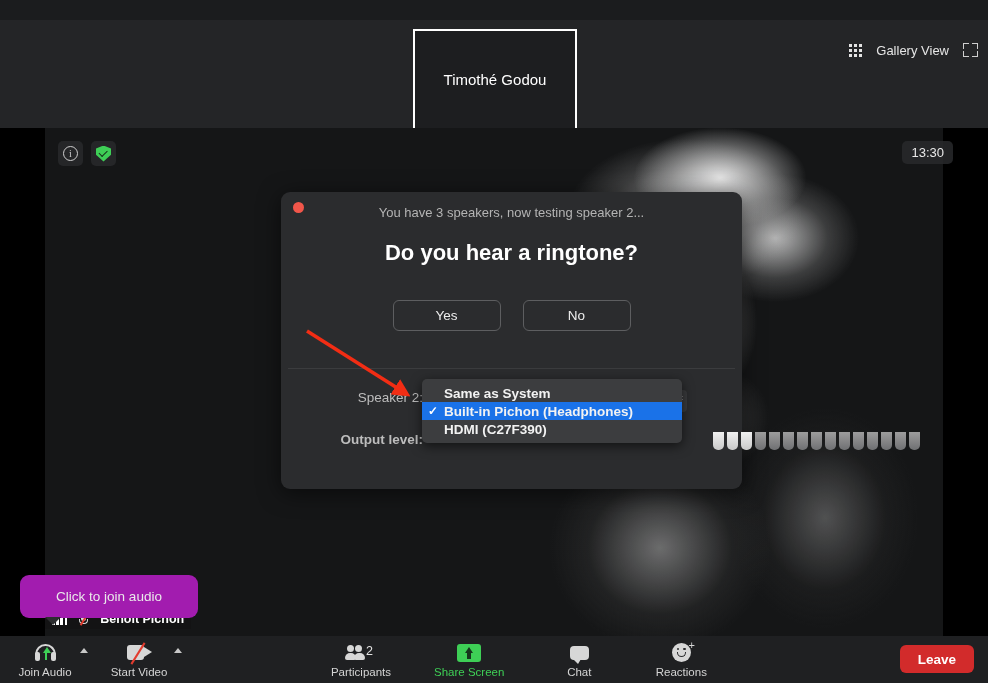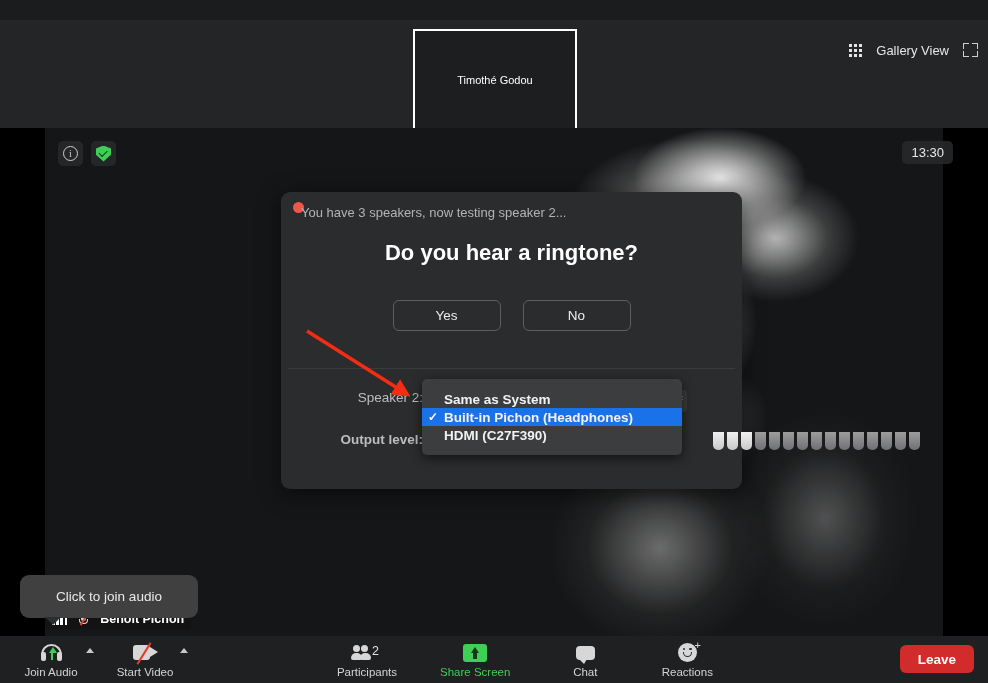--- a/index.html
+++ b/index.html
@@ -31,21 +31,21 @@
   
   .ribbon {
     position: absolute; left: 0; top: 20px; width: 988px; height: 108px;
     background: #242527;
   }
   .thumb {
     position: absolute; left: 413px; top: 9px; width: 164px; height: 101px;
     background: #1d1e20; border: 2px solid #ffffff;
     display: flex; align-items: center; justify-content: center;
   }
-  .thumb-name { font-size: 11px; color: #ffffff; }
+  .thumb-name { font-size: 15px; color: #ffffff; }
 
   .ribbon-right {
     position: absolute; right: 10px; top: 0; height: 60px;
     display: flex; align-items: center; gap: 14px;
   }
   .grid-icon {
     display: grid; grid-template-columns: repeat(3, 3px);
     grid-template-rows: repeat(3, 3px); gap: 2px;
   }
   .grid-icon i { background: #e3e3e3; display: block; width: 3px; height: 3px; }
@@ -139,43 +139,43 @@
   }
   .mic-muted .slash {
     position: absolute; left: -1px; top: 6.5px; width: 15px; height: 1.8px;
     background: #e23b2e; transform: rotate(-58deg); transform-origin: center;
   }
   .name-strip span { color: #fff; font-size: 12.5px; font-weight: bold; }
 
   
   .tooltip {
     position: absolute; left: 20px; top: 575px; width: 178px; height: 43px;
-    background: #404040; border-radius: 9px;
+    background: #a21caf; border-radius: 9px;
     display: flex; align-items: center; justify-content: center;
     color: #eaeaea; font-size: 13.5px; z-index: 40;
   }
   .tooltip:after {
     content: ""; position: absolute; left: 25px; bottom: -7px;
     border-left: 8px solid transparent; border-right: 8px solid transparent;
     border-top: 8px solid #2d2e30;
   }
 
   
   .dialog {
     position: absolute; left: 281px; top: 192px; width: 461px; height: 297px;
     background: #2b2c2e; border-radius: 9px; z-index: 50;
     box-shadow: 0 4px 22px rgba(0,0,0,.55);
   }
   .dlg-close {
     position: absolute; left: 12px; top: 10px;
     width: 11px; height: 11px; border-radius: 50%; background: #f1564a;
   }
   .dlg-sub {
-    position: absolute; left: 0; top: 13px; width: 461px; text-align: left;
-    font-size: 13px; color: #b4b4b4; margin-left: 20px;
+    position: absolute; left: 0; top: 13px; width: 461px; text-align: center;
+    font-size: 13px; color: #b4b4b4;
   }
   .dlg-title {
     position: absolute; left: 0; top: 48px; width: 461px; text-align: center;
     font-size: 22px; font-weight: bold; color: #ffffff;
   }
   .dlg-btns {
     position: absolute; left: 0; top: 108px; width: 461px;
     display: flex; justify-content: center; gap: 22px;
   }
   .dlg-btn {
@@ -209,21 +209,21 @@
   .stepper i {
     display: block; width: 0; height: 0;
     border-left: 4px solid transparent; border-right: 4px solid transparent;
   }
   .stepper i:first-child { border-bottom: 4.5px solid #b9b9b9; }
   .stepper i:last-child { border-top: 4.5px solid #b9b9b9; }
 
   
   .menu {
     position: absolute; left: 422px; top: 379px; width: 260px;
-    background: #3c3d3f; border-radius: 5px; padding: 11px 0;
+    background: #3c3d3f; border-radius: 5px; padding: 5px 0;
     box-shadow: 0 3px 12px rgba(0,0,0,.6); z-index: 60;
   }
   .menu-item {
     height: 18px; display: flex; align-items: center;
     font-size: 13.5px; color: #f2f2f2; padding-left: 6px;
     font-weight: bold; cursor: pointer;
   }
   .menu-item .chk { width: 16px; font-size: 12px; color: transparent; }
   .menu-item.sel { background: #1a72e8; }
   .menu-item.sel .chk { color: #ffffff; }
@@ -484,21 +484,21 @@
   <svg class="arrow" width="140" height="105">
     <defs>
       <marker id="ah" markerWidth="5" markerHeight="5" refX="2.2" refY="2.5" orient="auto">
         <path d="M0,0 L5,2.5 L0,5 z" fill="#f22d14"></path>
       </marker>
     </defs>
     <line x1="27" y1="31" x2="122" y2="91" stroke="#f22d14" stroke-width="3.6" marker-end="url(#ah)"></line>
   </svg>
 
   <div class="toolbar">
-    <div class="tb-item" style="margin-left:20px">
+    <div class="tb-item" style="margin-left:14px">
       <div class="tb-icon">
         <div class="headset">
             <div class="band"></div>
             <div class="ear-l"></div>
             <div class="ear-r"></div>
             <div class="up"></div>
             <div class="upstem"></div>
           </div>
       </div>
       <div class="tb-label">Join Audio</div>

